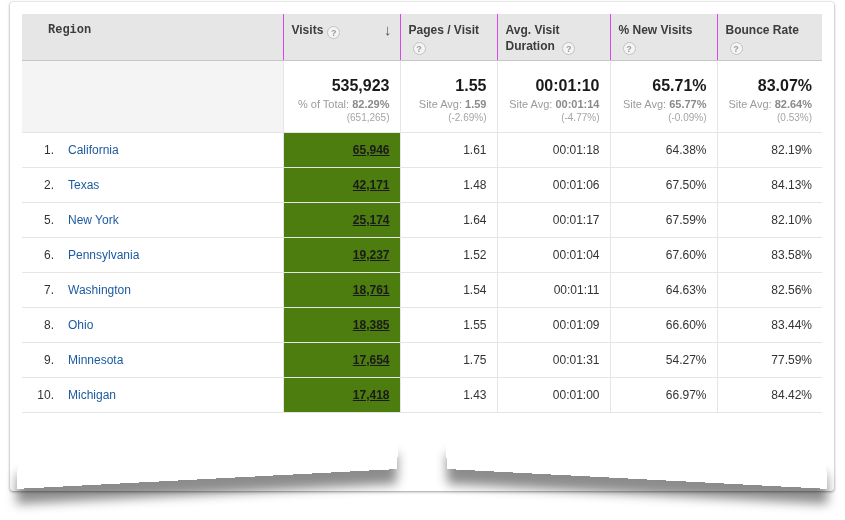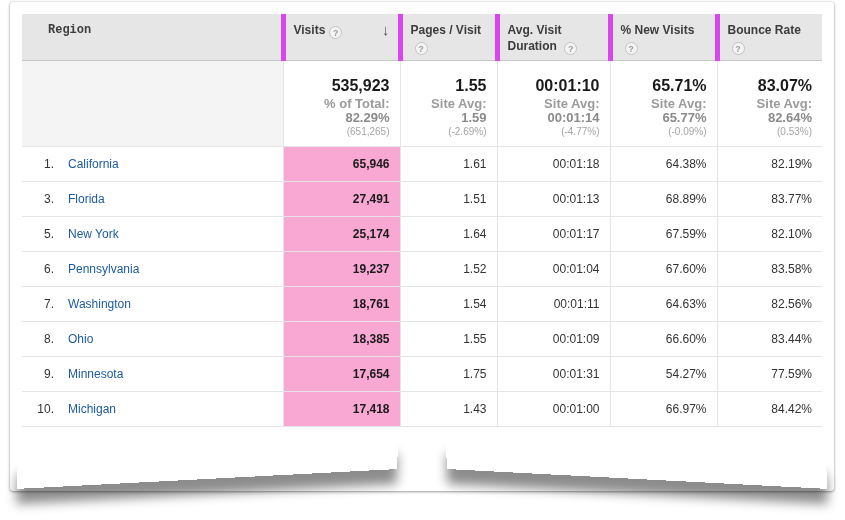--- a/index.html
+++ b/index.html
@@ -28,52 +28,52 @@
     font-size:12px; color:#333;
   }
   col.c-region { width:261px; } col.c-visits { width:117px; }
   col.c-pages { width:97px; }  col.c-dur { width:113px; }
   col.c-new { width:107px; }   col.c-bounce { width:105px; }
 
   
   thead th {
     background:#e6e6e6; height:46px; vertical-align:top; text-align:left;
     font-weight:bold; color:#3c3c3c; padding:8px 8px 4px 8px;
-    border-left:5px solid #d946ef; border-bottom:1px solid #c6c6c6;
+    border-left:1px solid #d946ef; border-bottom:1px solid #c6c6c6;
     line-height:16px; cursor:pointer;
   }
   thead th:first-child { border-left:none; padding-left:26px;font-family:Liberation Mono, monospace; }
   th.sorted .hwrap { display:flex; justify-content:space-between; align-items:flex-start; }
   .help {
     display:inline-block; width:13px; height:13px; border-radius:50%;
     background:#f4f4f4; border:1px solid #c3c3c3; color:#9a9a9a;
     font-size:9px; line-height:13px; text-align:center; font-weight:bold;
     vertical-align:-2px; margin-left:4px;
   }
   .sort-arrow { color:#555; font-size:15px; font-weight:normal; line-height:16px; }
 
   
   tr.summary td {
     height:70px; vertical-align:middle; text-align:right;
     padding:14px 10px 8px 8px; background:#ffffff;
     border-left:1px solid #e5e5e5; border-bottom:1px solid #e5e5e5;
   }
   tr.summary td.region-cell { background:#f4f4f4; border-left:none; }
   .sum-value { font-size:16px; font-weight:bold; color:#1a1a1a; line-height:22px; }
-  .sum-avg { font-size:13px; color:#9b9b9b; line-height:14px;font-weight:bold; }
+  .sum-avg { font-size:11px; color:#9b9b9b; line-height:14px; }
   .sum-avg b { color:#8a8a8a; }
   .sum-delta { font-size:10px; color:#a5a5a5; line-height:13px; }
 
   
   tbody.data td {
     height:35px; vertical-align:middle; text-align:right; padding:0 10px 0 8px;
     background:#ffffff; border-left:1px solid #e5e5e5; border-bottom:1px solid #e5e5e5;margin-top:40px;
   }
   tbody.data td.region-cell { text-align:left; border-left:none; padding-left:8px; }
-  tbody.data td.visits-cell { background:#f9a8d4; font-weight:bold; color:#1a1a1a; }
+  tbody.data td.visits-cell { background:#4d7c0f; font-weight:bold; color:#1a1a1a;text-decoration:underline; }
   .rank { display:inline-block; width:24px; text-align:right; color:#333; margin-right:14px; }
   a.region-link { color:#1b5a9f; text-decoration:none; cursor:pointer; }
 </style>
 </head>
 <body>
 
 <div class="stage">
   <div class="card">
     <table class="ga">
       <colgroup>
@@ -145,31 +145,31 @@
     <td class="region-cell">
       <span class="rank">1.</span><a class="region-link">California</a>
     </td>
     <td class="visits-cell">65,946</td>
     <td>1.61</td>
     <td>00:01:18</td>
     <td>64.38%</td>
     <td>82.19%</td>
   </tr>
 
-
-  <tr>
-    <td class="region-cell">
-      <span class="rank">3.</span><a class="region-link">Florida</a>
-    </td>
-    <td class="visits-cell">27,491</td>
-    <td>1.51</td>
-    <td>00:01:13</td>
-    <td>68.89%</td>
-    <td>83.77%</td>
-  </tr>
+  <tr>
+    <td class="region-cell">
+      <span class="rank">2.</span><a class="region-link">Texas</a>
+    </td>
+    <td class="visits-cell">42,171</td>
+    <td>1.48</td>
+    <td>00:01:06</td>
+    <td>67.50%</td>
+    <td>84.13%</td>
+  </tr>
+
 
 
   <tr>
     <td class="region-cell">
       <span class="rank">5.</span><a class="region-link">New York</a>
     </td>
     <td class="visits-cell">25,174</td>
     <td>1.64</td>
     <td>00:01:17</td>
     <td>67.59%</td>

